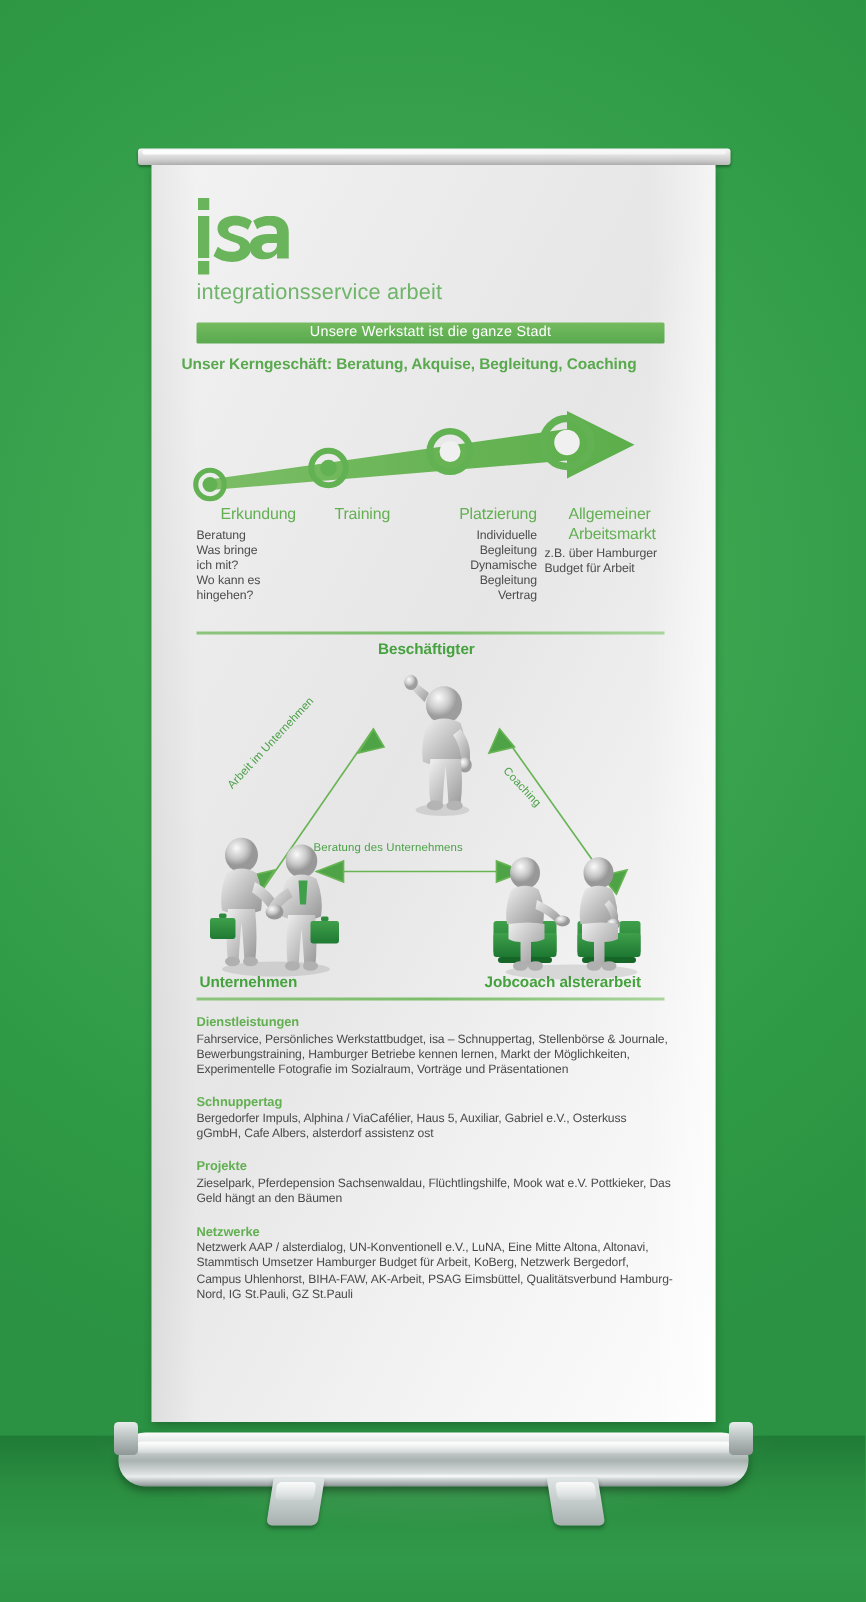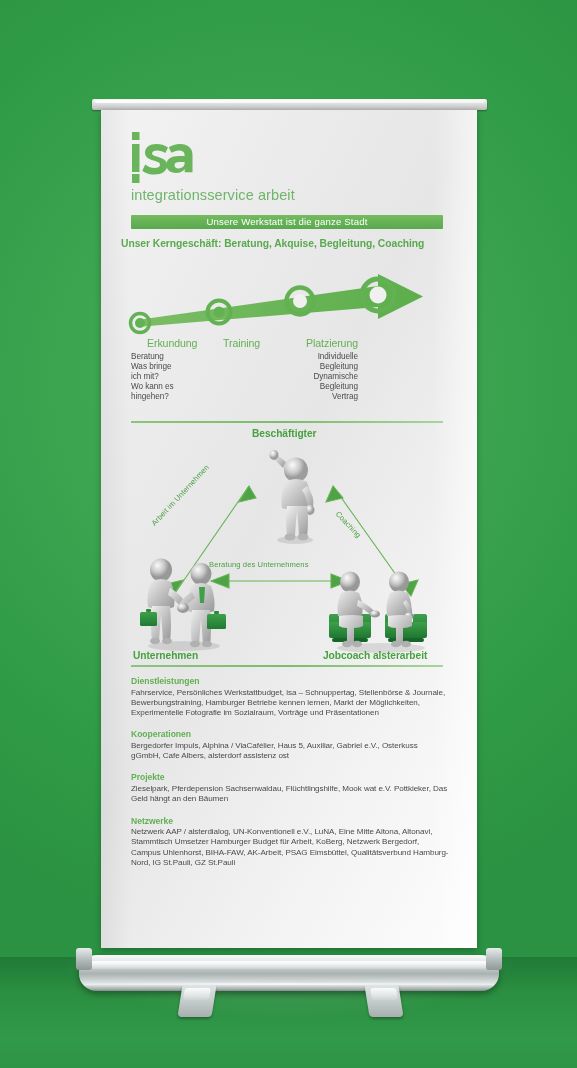--- a/index.html
+++ b/index.html
@@ -234,20 +234,24 @@
           <h3>Erkundung</h3>
           <p class="pre">Beratung<br>Was bringe<br>ich mit?<br>Wo kann es<br>hingehen?</p>
         </div>
         <div class="col c1">
           <h3>Training</h3>
         </div>
         <div class="col c2">
           <h3>Platzierung</h3>
           <p class="pre">Individuelle<br>Begleitung<br>Dynamische<br>Begleitung<br>Vertrag</p>
         </div>
+        <div class="col c3">
+          <h3 class="pre">Allgemeiner<br>Arbeitsmarkt</h3>
+          <p class="pre">z.B. über Hamburger<br>Budget für Arbeit</p>
+        </div>
       </div>
 
       <div class="divider d1"></div>
 
       <div class="triangle">
 
         <svg class="arrows" width="340" height="240" viewBox="0 0 340 240">
           <g stroke="#68b455" stroke-width="1.1" fill="#4da345">
 
             <line x1="52" y1="168" x2="128" y2="58"></line>
@@ -393,21 +397,21 @@
       </div>
 
       <div class="divider d2"></div>
 
       <div class="sections">
         <div class="sec">
           <h4>Dienstleistungen</h4>
           <p>Fahrservice, Persönliches Werkstattbudget, isa – Schnuppertag, Stellenbörse &amp; Journale, Bewerbungstraining, Hamburger Betriebe kennen lernen, Markt der Möglichkeiten, Experimentelle Fotografie im Sozialraum, Vorträge und Präsentationen</p>
         </div>
         <div class="sec">
-          <h4>Kooperationen</h4>
+          <h4>Schnuppertag</h4>
           <p>Bergedorfer Impuls, Alphina / ViaCafélier, Haus 5, Auxiliar, Gabriel e.V., Osterkuss gGmbH, Cafe Albers, alsterdorf assistenz ost</p>
         </div>
         <div class="sec">
           <h4>Projekte</h4>
           <p>Zieselpark, Pferdepension Sachsenwaldau, Flüchtlingshilfe, Mook wat e.V. Pottkieker, Das Geld hängt an den Bäumen</p>
         </div>
         <div class="sec">
           <h4>Netzwerke</h4>
           <p>Netzwerk AAP / alsterdialog, UN-Konventionell e.V., LuNA, Eine Mitte Altona, Altonavi, Stammtisch Umsetzer Hamburger Budget für Arbeit, KoBerg, Netzwerk Bergedorf, Campus Uhlenhorst, BIHA-FAW, AK-Arbeit, PSAG Eimsbüttel, Qualitätsverbund Hamburg-Nord, IG St.Pauli, GZ St.Pauli</p>
         </div>

